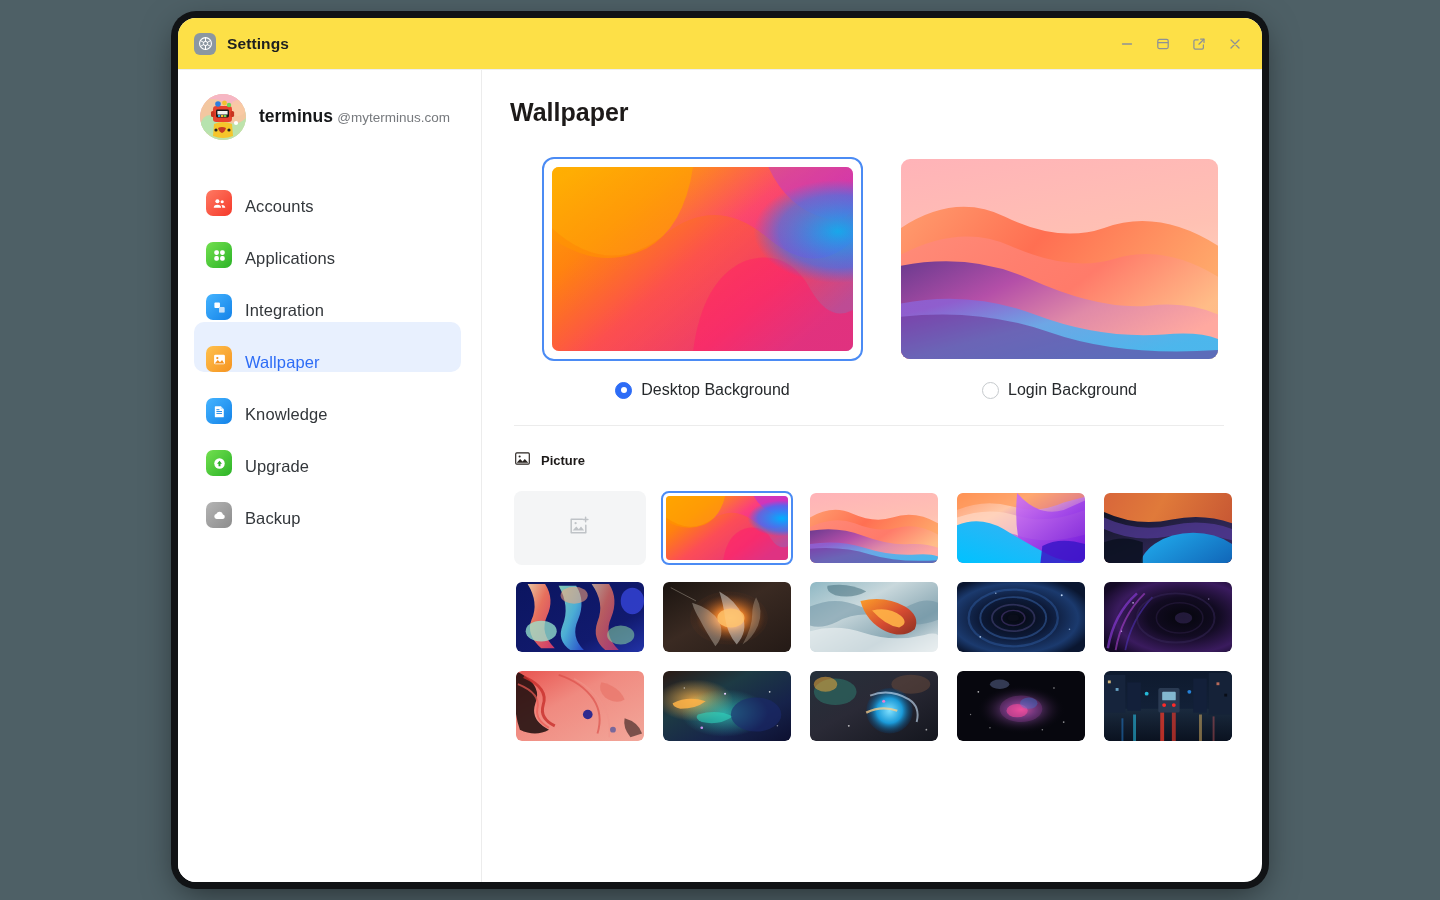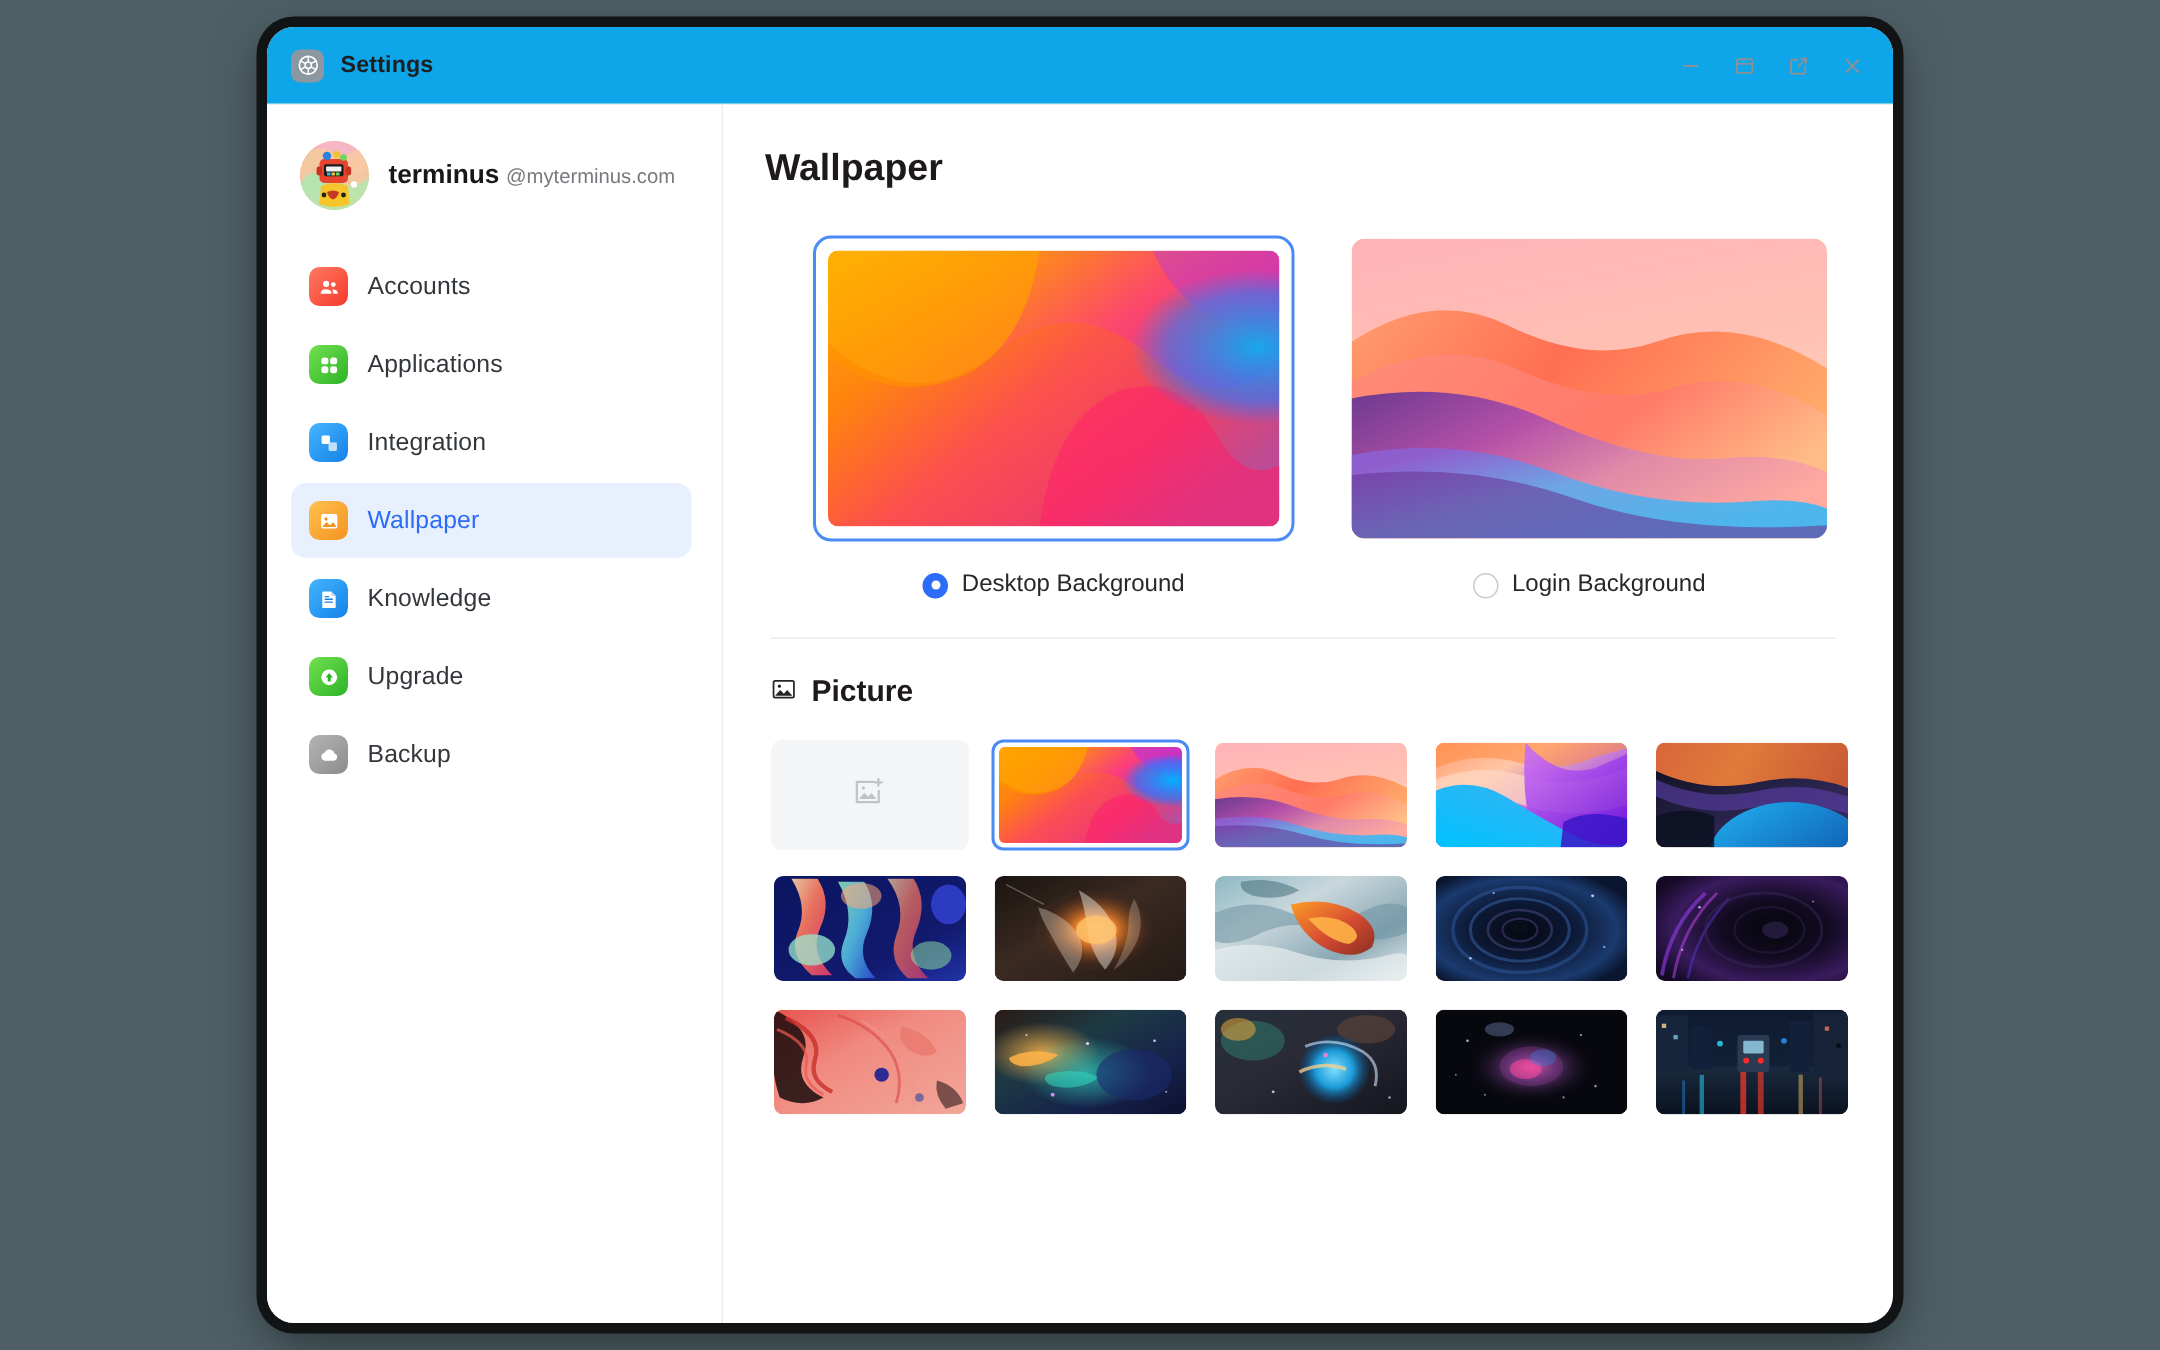--- a/index.html
+++ b/index.html
@@ -33,21 +33,21 @@
     overflow: hidden;
   }
 
   
   .titlebar {
     height: 52px;
     flex: 0 0 52px;
     display: flex;
     align-items: center;
     padding: 0 14px 0 16px;
-    background: #0ea5e9;
+    background: #fde047;
     border-bottom: 1px solid #eceef0;
   }
   .app-icon {
     width: 22px; height: 22px;
     border-radius: 6px;
     background: #8b97a1;
     display: flex; align-items: center; justify-content: center;
     flex: 0 0 auto;
   }
   .app-title {
@@ -106,21 +106,21 @@
   }
   .profile-handle {
     font-size: 13.5px;
     color: #76797d;
     margin-top: 2px;
   }
 
   .nav { display: flex; flex-direction: column; gap: 2px; }
   .nav-item {
     display: flex;
-    align-items: center;
+    align-items: flex-end;
     height: 50px;
     padding: 0 12px;
     border-radius: 10px;
     cursor: default;
   }
   .nav-item.active { background: #e8f0fe; }
   .nav-ic {
     width: 26px; height: 26px;
     border-radius: 7px;
     flex: 0 0 auto;
@@ -209,21 +209,21 @@
     background: #ececec;
     margin: 26px 4px 24px 4px;
   }
 
   .section-head {
     display: flex;
     align-items: center;
     gap: 10px;
     margin: 0 0 20px 4px;
   }
-  .section-title { font-size: 20px; font-weight: bold; color: #1d1a19; }
+  .section-title { font-size: 13px; font-weight: bold; color: #1d1a19; }
 
   .grid {
     display: grid;
     grid-template-columns: repeat(5, 132px);
     gap: 15px 15px;
     margin-left: 4px;
   }
   .tile {
     width: 132px;
     height: 74px;

